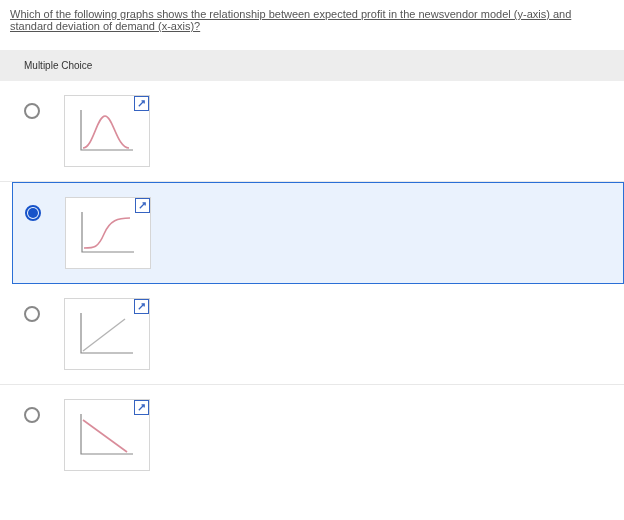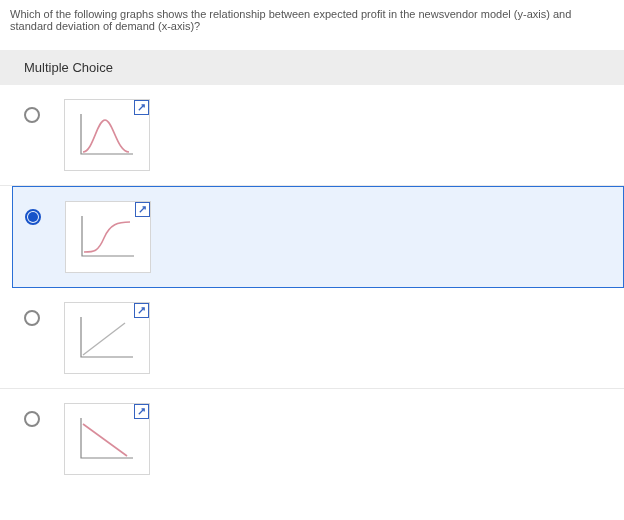--- a/index.html
+++ b/index.html
@@ -7,25 +7,26 @@
       font-family: Arial, sans-serif;
       background: #fff;
       width: 624px;
       height: 520px;
       font-size: 11px;
       color: #333;
     }
     .question {
       padding: 8px 10px 12px 10px;
       color: #555;
+      text-decoration: underline;
     }
     .mc-header {
       background: #ededed;
       padding: 10px 24px;
-      font-size: 13px;
+      font-size: 10px;
       color: #333;
       margin-top: 6px;
     }
     .options {
       padding: 0;
     }
     .option {
       display: flex;
       align-items: flex-start;
       padding: 14px 24px;

